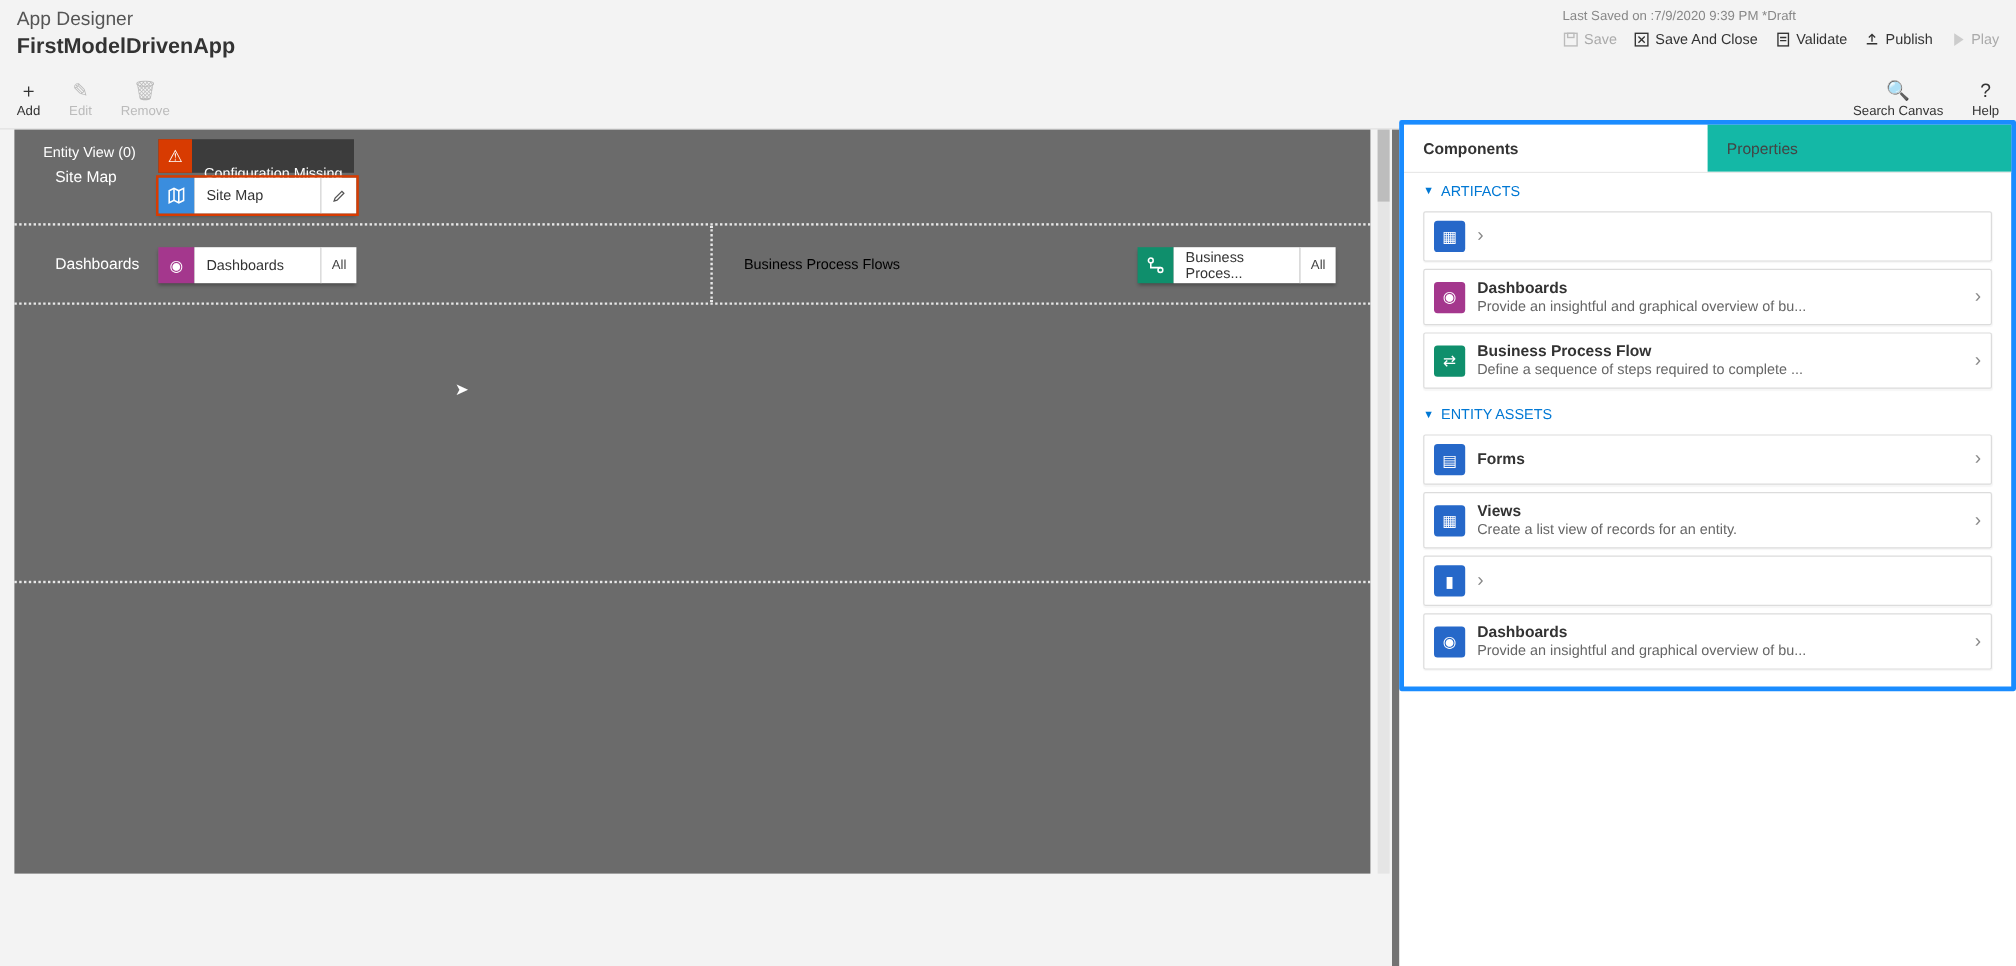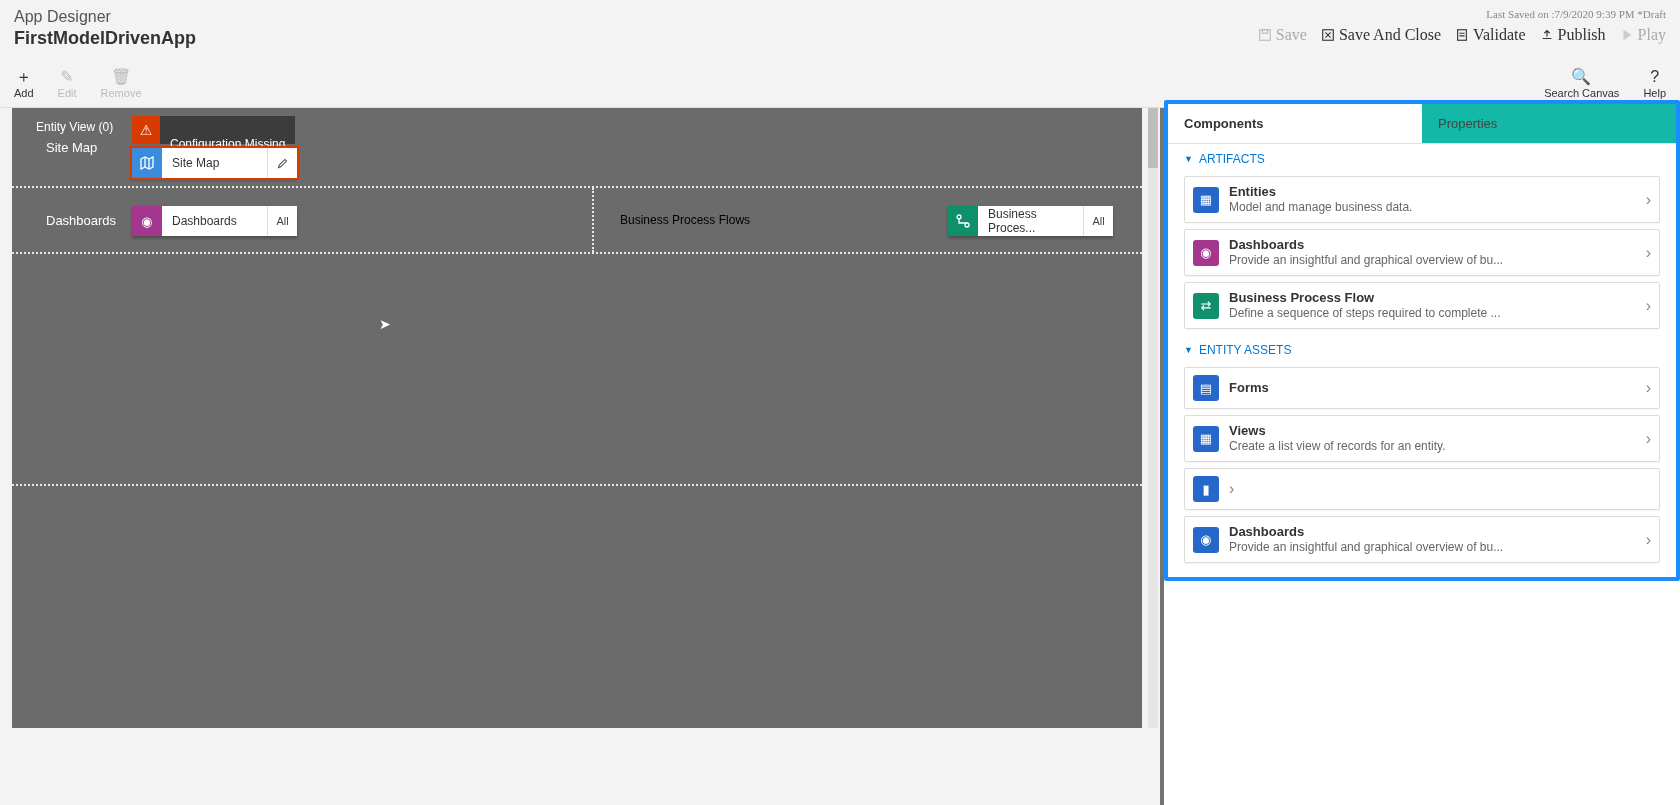--- a/index.html
+++ b/index.html
@@ -24,43 +24,42 @@
     font-size: 16px;
     color: #555;
   }
   .header-left .app-name {
     font-size: 18px;
     font-weight: 600;
     color: #333;
     margin-top: 2px;
   }
   .header-right {
-    text-align: right;
+    text-align: left;
     font-size: 12px;
     color: #666;
-    font-family: Liberation Serif, serif;
   }
   .header-right .last-saved {
     font-size: 11px;
     color: #888;
     margin-bottom: 6px;
   }
   .header-actions {
     display: flex;
     gap: 14px;
     align-items: center;
     justify-content: flex-end;
   }
   .header-action {
     display: flex;
     align-items: center;
     gap: 4px;
     color: #333;
     cursor: pointer;
-    font-size: 16px;
+    font-size: 12px;
   }
   .header-action.disabled { color: #aaa; cursor: default; }
   .header-action svg { width: 14px; height: 14px; }
 
   .toolbar {
     height: 48px;
     background: #f3f3f3;
     display: flex;
     justify-content: space-between;
     padding: 0 14px;
@@ -227,21 +226,21 @@
     position: absolute;
     left: 367px; top: 208px;
     font-size: 14px;
     color: #fff;
     pointer-events: none;
   }
 
   .side-panel {
     flex: 1;
     background: #fff;
-    border-left: 4px solid #737373;
+    border-left: 6px solid #737373;
     position: relative;
   }
   .highlight-box {
     position: absolute;
     left: 0px; right: 0px;
     top: -8px;
     border: 4px solid #1a8cff;
     padding-bottom: 8px;
     border-radius: 2px;
   }
@@ -470,24 +469,20 @@
         <div class="tab inactive">Properties</div>
       </div>
 
       <div class="section-title">
         <span class="tri">▼</span>
         <span>ARTIFACTS</span>
       </div>
 
       <div class="component-item">
         <div class="ci-icon ci-entities">▦</div>
-        <div class="ci-text">
-          <div class="ci-title">Entities</div>
-          <div class="ci-desc">Model and manage business data.</div>
-        </div>
         <div class="ci-chevron">›</div>
       </div>
       <div class="component-item">
         <div class="ci-icon ci-dashboards">◉</div>
         <div class="ci-text">
           <div class="ci-title">Dashboards</div>
           <div class="ci-desc">Provide an insightful and graphical overview of bu...</div>
         </div>
         <div class="ci-chevron">›</div>
       </div>

